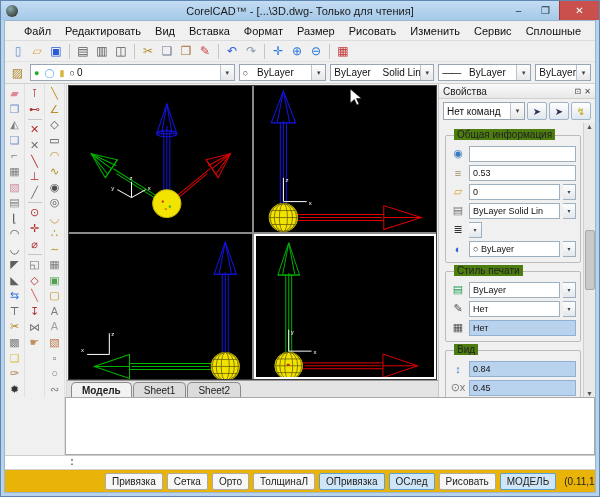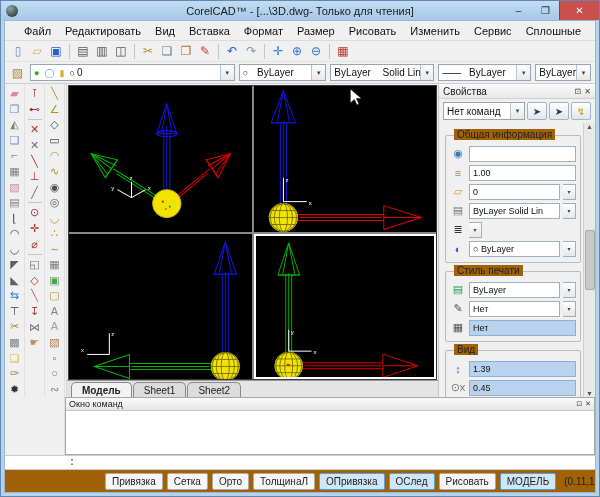--- a/index.html
+++ b/index.html
@@ -54,36 +54,36 @@
   .props{width:157px;background:#f0f0f0;border-left:1px solid #c8c8c8;display:flex;flex-direction:column;overflow:hidden;}
   .panel-hdr{height:15px;display:flex;align-items:center;font-size:10px;padding:0 4px;background:linear-gradient(#fafafa,#e8e8e8);border-bottom:1px solid #cfcfcf;color:#222;}
   .panel-hdr .ph-btns{margin-left:auto;display:flex;gap:3px;font-size:8px;color:#444;}
   .sel-row{display:flex;align-items:center;gap:2px;padding:3px 4px;}
   .sel-row .combo{flex:1;height:18px;}
   .mini-btn{width:20px;height:18px;border:1px solid #9fb4c8;background:linear-gradient(#fefefe,#dfe7ef);display:flex;align-items:center;justify-content:center;font-size:10px;border-radius:2px;}
   .scrollarea{flex:1;position:relative;overflow:hidden;padding:4px 14px 0 6px;}
   .vscroll{position:absolute;right:0;top:0;bottom:0;width:12px;background:#e9e9e9;border-left:1px solid #d0d0d0;display:flex;flex-direction:column;justify-content:space-between;align-items:center;font-size:7px;color:#555;}
   .vthumb{width:10px;height:60px;background:#c9c9c9;border:1px solid #aaa;border-radius:2px;}
   .groupbox{border:1px solid #bcbcbc;border-radius:2px;margin:8px 0 4px 0;padding:8px 4px 4px 4px;position:relative;}
-  .groupbox .gtitle{position:absolute;top:-7px;left:8px;background:#a16207;padding:0 3px;font-size:10px;color:#222;}
+  .groupbox .gtitle{position:absolute;top:-7px;left:8px;background:#4d7c0f;padding:0 3px;font-size:10px;color:#222;}
   .prow{display:flex;align-items:center;gap:3px;height:19px;}
   .picon{width:16px;text-align:center;font-size:11px;flex:0 0 auto;}
   .pfield{flex:1;height:16px;border:1px solid #9db0c0;background:#fff;font-size:9px;display:flex;align-items:center;padding:0 3px;overflow:hidden;white-space:nowrap;color:#111;}
   .pfield.hl{background:#b9d3ee;border-color:#8fb0d0;}
   .parrow{width:13px;height:16px;border:1px solid #9db0c0;border-left:none;background:linear-gradient(#fdfdfd,#e4e8ec);display:flex;align-items:center;justify-content:center;font-size:6px;color:#444;flex:0 0 auto;}
   
   .cmdwin{height:58px;display:flex;}
   .cmd-left{width:60px;background:#f0f0f0;border-right:1px solid #ddd;}
   .cmd-dock{flex:1;display:flex;flex-direction:column;border:1px solid #a8a8a8;background:#f0f0f0;}
   .cmd-hdr{height:13px;display:flex;align-items:center;font-size:9px;padding:0 3px;background:linear-gradient(#fafafa,#e6e6e6);border-bottom:1px solid #c8c8c8;color:#222;}
   .cmd-hdr .ph-btns{margin-left:auto;display:flex;gap:3px;font-size:7px;color:#444;}
   .cmd-body{flex:1;background:#fff;}
   .promptline{height:14px;display:flex;align-items:center;background:#fff;border-top:1px solid #ccc;padding-left:64px;font-family:"Liberation Mono",monospace;font-size:10px;color:#333;}
   
-  .statusbar{height:23px;display:flex;align-items:center;background:#a16207;border-top:1px solid #d0d0d0;padding:0 6px 0 100px;gap:4px;font-size:10px;}
+  .statusbar{height:23px;display:flex;align-items:center;background:#eab308;border-top:1px solid #d0d0d0;padding:0 6px 0 100px;gap:4px;font-size:10px;}
   .sbtn{height:17px;padding:0 6px;display:flex;align-items:center;border:1px solid #ababab;background:#f7f7f7;border-radius:2px;color:#222;}
   .sbtn.active{background:var(--active-toggle);border-color:#5a9fd4;}
   .coords{margin-left:4px;color:#222;font-size:10px;white-space:nowrap;}
 </style>
 </head>
 <body>
 
 <div id="window">
 
   <div class="titlebar">
@@ -424,21 +424,21 @@
         <div class="scrollarea">
           <div class="groupbox">
             <span class="gtitle">Общая информация</span>
             <div id="rows-general">
                 <div class="prow">
                   <span class="picon" style="color: rgb(58, 122, 191);">◉</span>
                   <div class="pfield"></div>
                 </div>
                 <div class="prow">
                   <span class="picon" style="color: rgb(153, 136, 85);">≡</span>
-                  <div class="pfield">1.00</div>
+                  <div class="pfield">0.53</div>
                 </div>
                 <div class="prow">
                   <span class="picon" style="color: rgb(216, 168, 64);">▱</span>
                   <div class="pfield">0</div>
                   <span class="parrow">▾</span>
                 </div>
                 <div class="prow">
                   <span class="picon" style="color: rgb(119, 119, 119);">▤</span>
                   <div class="pfield">ByLayer   Solid Lin</div>
                   <span class="parrow">▾</span>
@@ -471,47 +471,40 @@
                   <span class="picon" style="color: rgb(85, 85, 85);">▦</span>
                   <div class="pfield hl">Нет</div>
                 </div>
               </div>
           </div>
           <div class="groupbox">
             <span class="gtitle">Вид</span>
             <div id="rows-view">
                 <div class="prow">
                   <span class="picon" style="color: rgb(58, 120, 216);">↕</span>
-                  <div class="pfield hl">1.39</div>
+                  <div class="pfield hl">0.84</div>
                 </div>
                 <div class="prow">
                   <span class="picon" style="color: rgb(119, 119, 119);">⊙x</span>
                   <div class="pfield hl">0.45</div>
                 </div>
               </div>
           </div>
           <div class="vscroll">
             <span>▲</span>
             <div class="vthumb"></div>
             <span>▼</span>
           </div>
         </div>
       </div>
     </div>
 
     <div class="cmdwin">
       <div class="cmd-left"></div>
       <div class="cmd-dock">
-        <div class="cmd-hdr">
-          <span>Окно команд</span>
-          <span class="ph-btns">
-            <span>⊡</span>
-            <span>✕</span>
-          </span>
-        </div>
         <div class="cmd-body"></div>
       </div>
     </div>
     <div class="promptline">
       <span>:</span>
     </div>
 
     <div class="statusbar">
       <span id="status-buttons" style="display:flex;gap:4px;">
           <div class="sbtn">Привязка</div>

